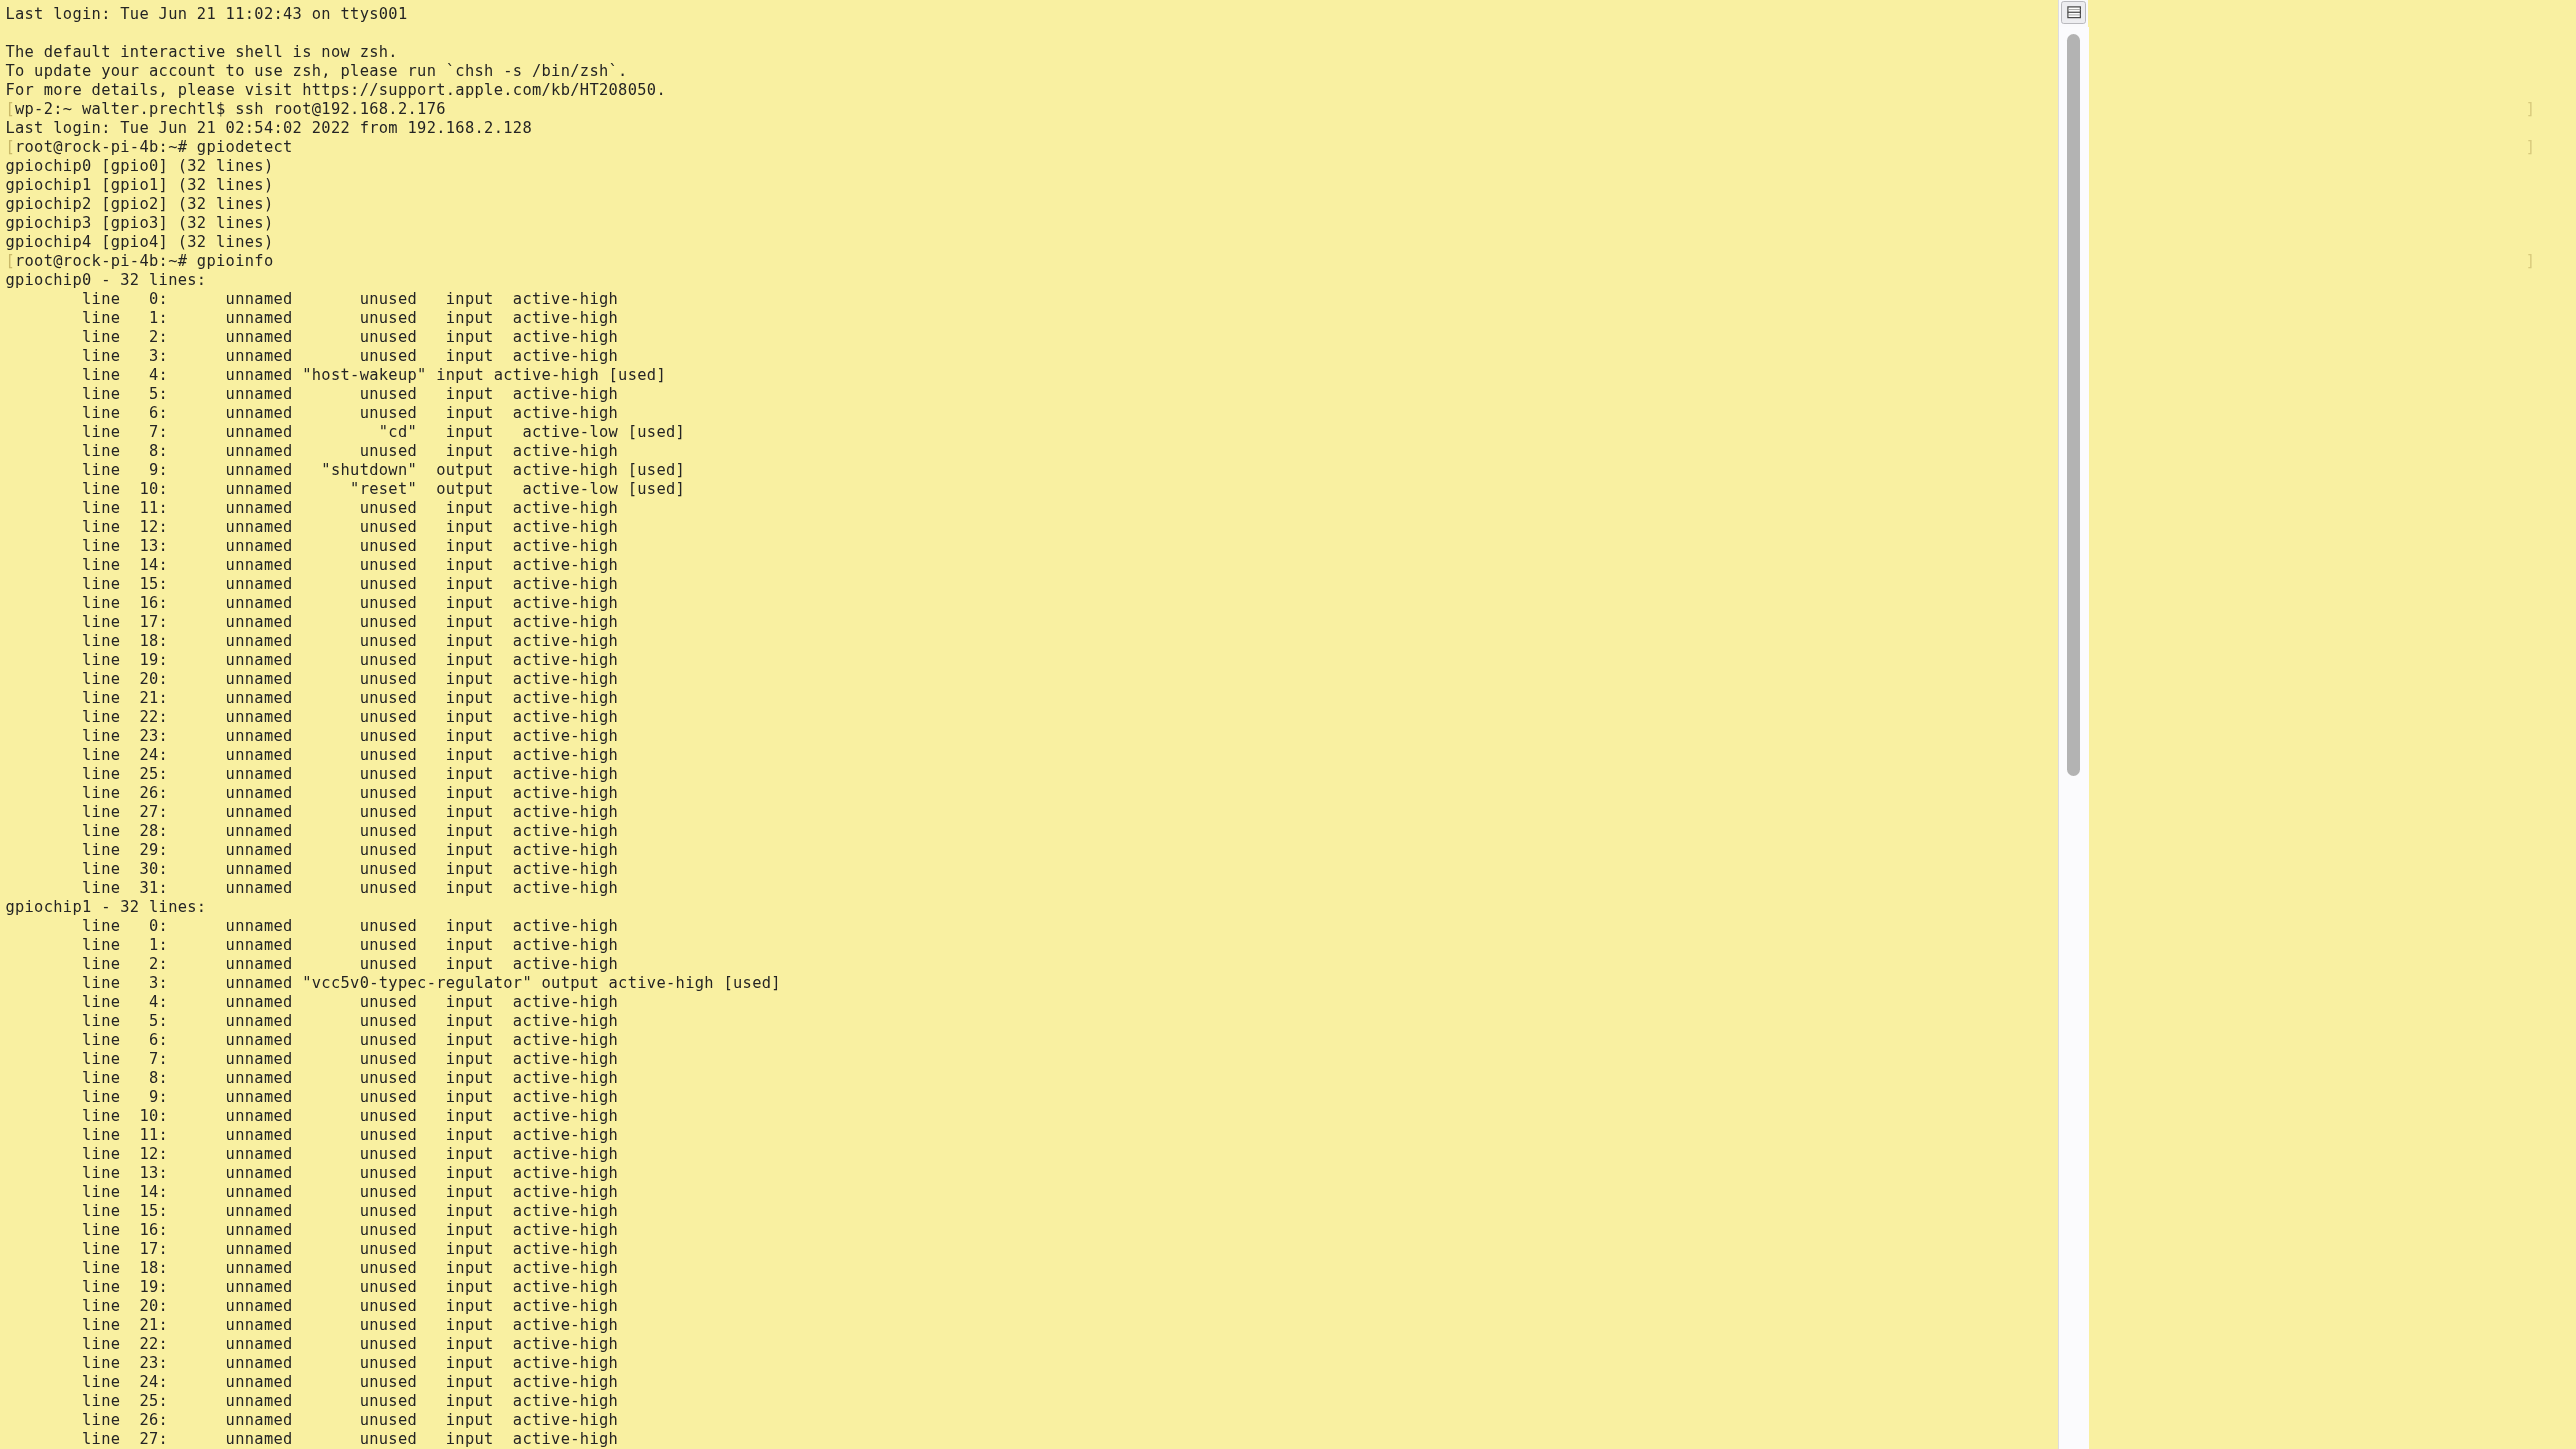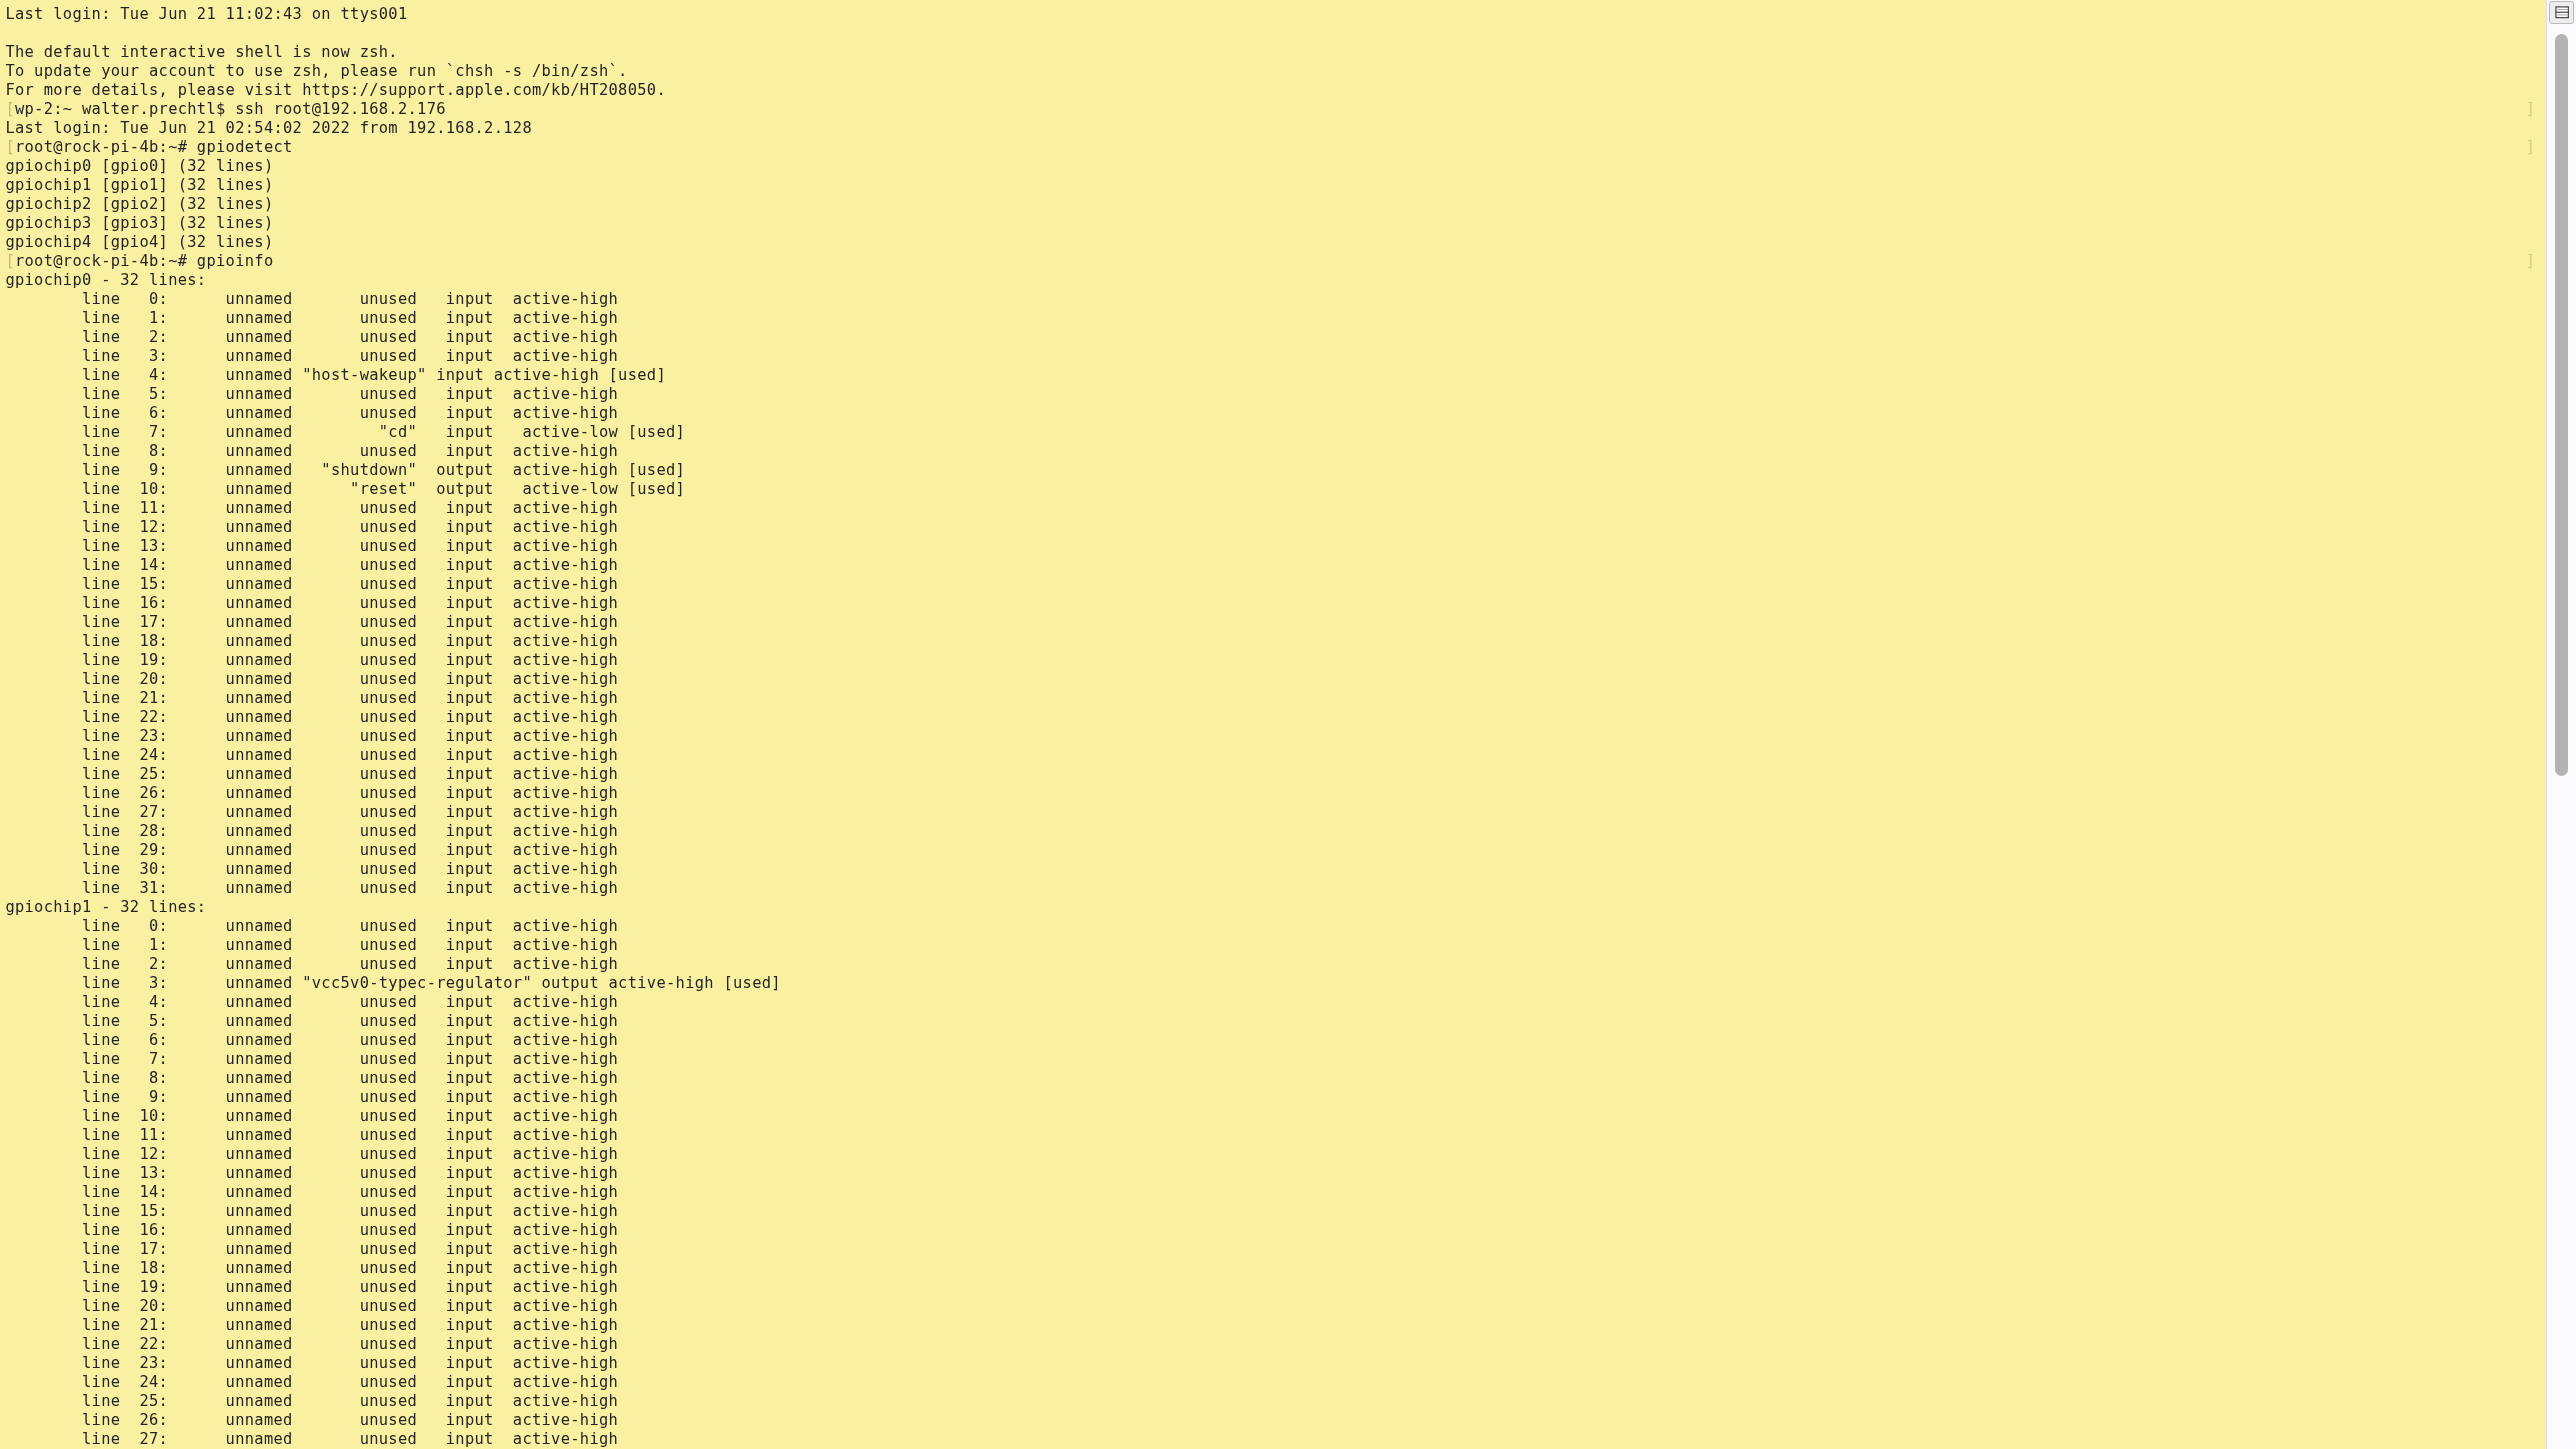--- a/index.html
+++ b/index.html
@@ -6,21 +6,21 @@
   html, body {
     margin: 0;
     padding: 0;
     background: #f9f0a1;
     width: 2576px;
     height: 1449px;
     overflow: hidden;
   }
   #terminal-window {
     position: relative;
-    width: 2576px;
+    width: 2088px;
     height: 1449px;
     background: #fdba74;
     box-sizing: border-box;
   }
   #terminal-screen {
     position: absolute;
     left: 0;
     top: 0;
     width: 2546px;
     height: 1449px;

